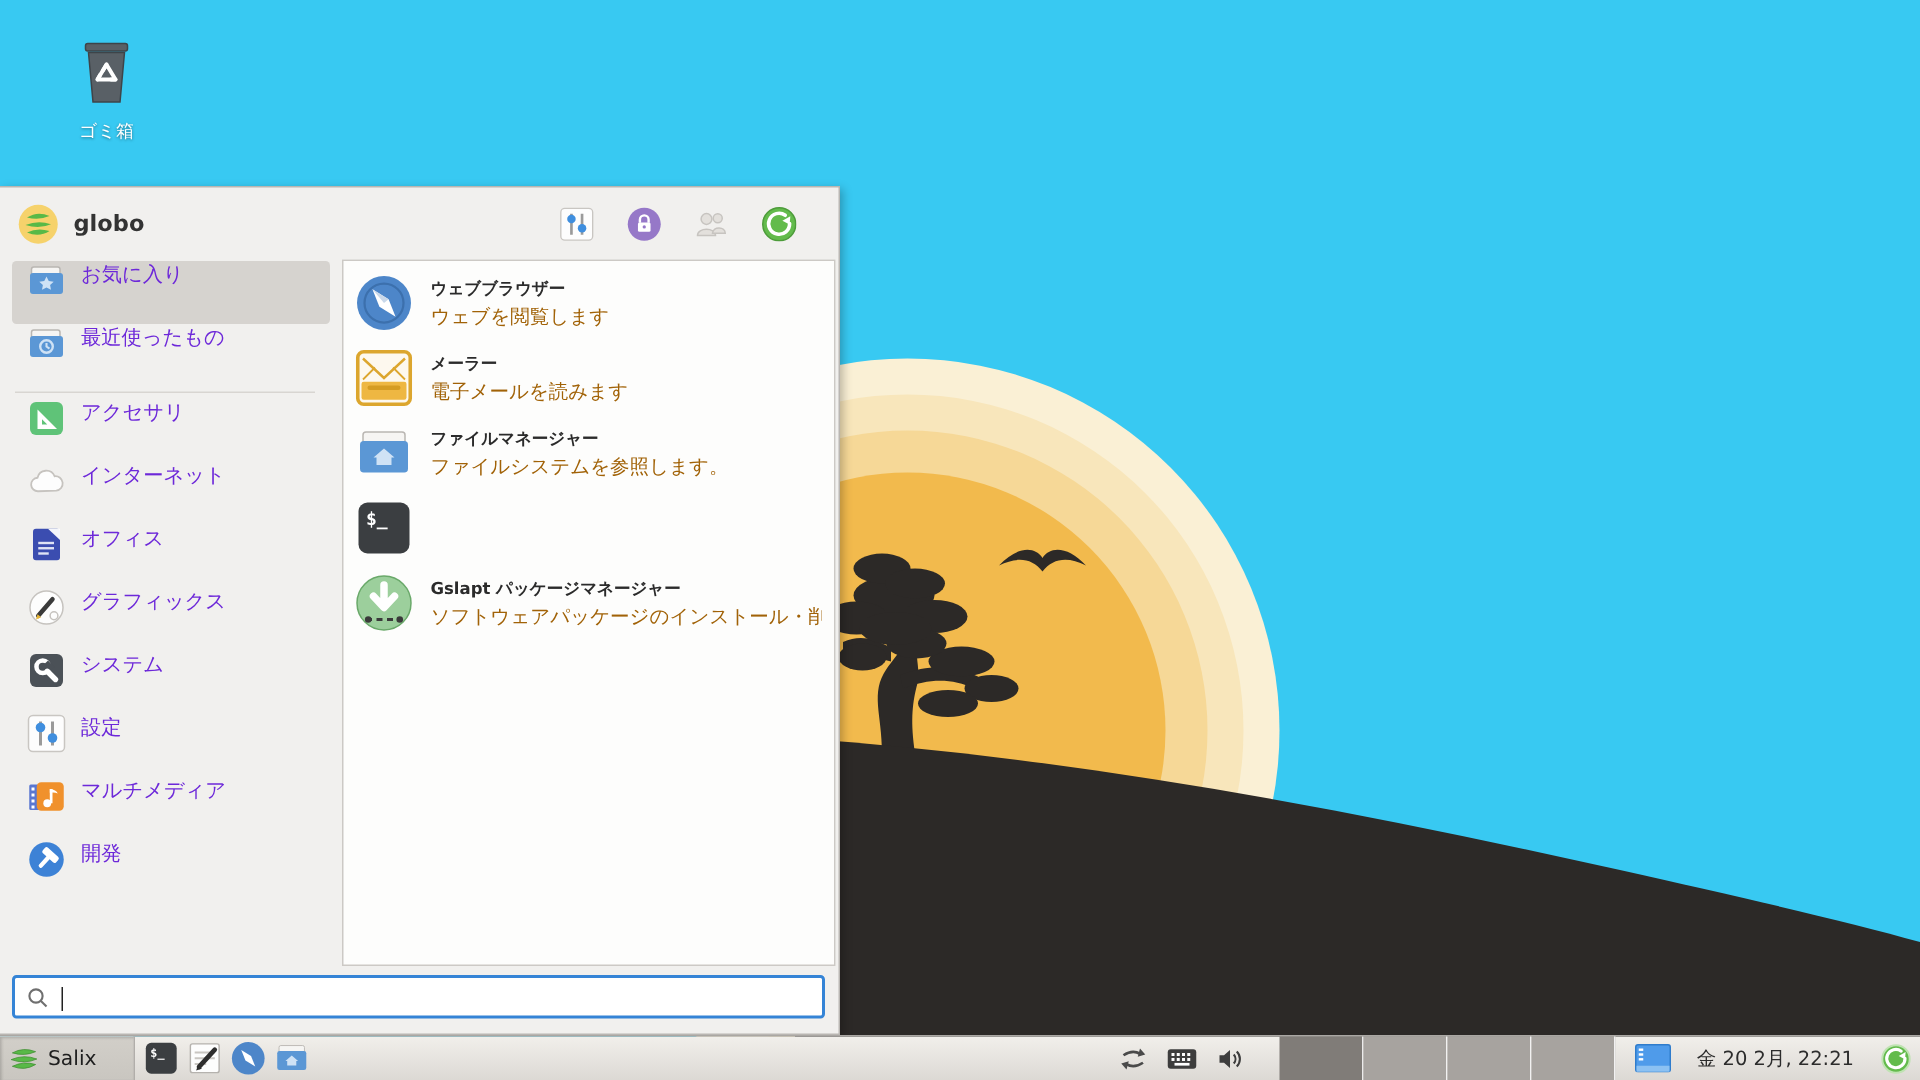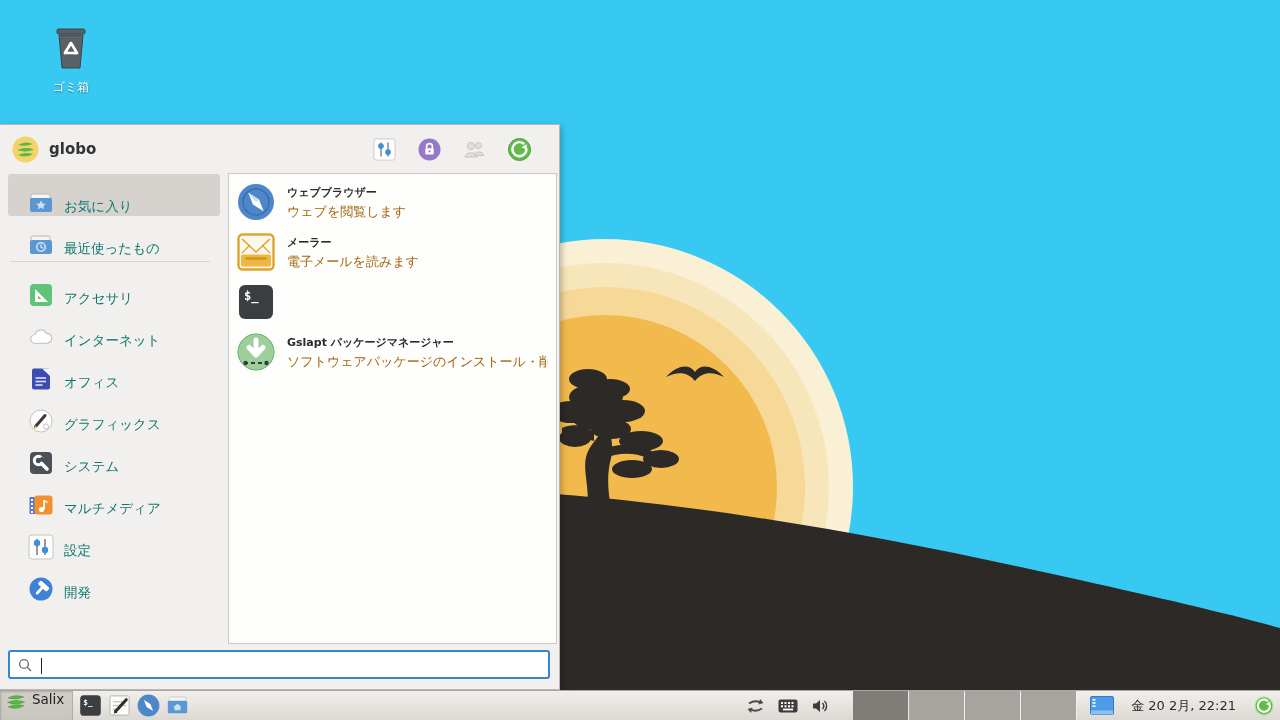--- a/index.html
+++ b/index.html
@@ -19,21 +19,21 @@
     background:#f1f0ee;border:1px solid #b9b6b2;border-left:none;box-sizing:border-box;
     box-shadow:2px 2px 6px rgba(0,0,0,.25);
   }
   .menu-header{height:48px;display:flex;align-items:center;padding:0 28px 0 12px;}
   .menu-title{margin-left:10px;font-size:15px;font-weight:bold;color:#333;}
   .menu-actions{margin-left:auto;display:flex;gap:21px;align-items:center;}
   .action-btn{width:24px;height:24px;border:none;background:transparent;padding:0;display:flex;align-items:center;justify-content:center;cursor:pointer;}
   .menu-body{position:absolute;left:0;top:48px;right:0;bottom:47px;}
   
   .sidebar{position:absolute;left:8px;top:1px;width:212px;}
-  .cat{height:42px;display:flex;align-items:flex-end;gap:10px;padding-left:20px;border-radius:3px;font-size:13.5px;color:#0f766e;box-sizing:border-box;}
+  .cat{height:42px;display:flex;align-items:flex-start;gap:10px;padding-left:10px;border-radius:3px;font-size:13.5px;color:#6d28d9;box-sizing:border-box;}
   .cat.selected{background:#d6d3cf;}
   .cat .cicon{width:26px;height:26px;flex:0 0 26px;}
   .cat-sep{height:1px;background:#d8d5d1;margin:3px 10px 4px 2px;}
   
   .app-panel{
     position:absolute;left:228px;top:0;width:329px;height:471px;box-sizing:border-box;
     background:#fdfdfc;border:1px solid #ccc9c5;padding:3px 4px;overflow:hidden;
   }
   .app-item{height:50px;display:flex;align-items:center;gap:12px;padding:0 4px;border-radius:3px;}
   .app-item .aicon{width:38px;height:38px;flex:0 0 38px;}
@@ -48,21 +48,21 @@
   }
   .search-input{border:none;outline:none;flex:1;font-size:13px;background:transparent;padding:0;}
   .caret{width:1px;height:16px;background:#222;position:absolute;left:31px;top:6px;}
   
   .taskbar{
     position:absolute;left:0;top:690px;width:1280px;height:30px;box-sizing:border-box;
     background:linear-gradient(#f1efeb,#dcd9d4);border-top:1px solid #aaa7a3;
     display:flex;align-items:center;
   }
   .salix-btn{
-    height:100%;display:flex;align-items:flex-start;gap:5px;padding:0 8px 0 5px;border:none;cursor:pointer;
+    height:100%;display:flex;align-items:center;gap:5px;padding:0 25px 0 5px;border:none;cursor:pointer;
     background:linear-gradient(#d2cfc9,#c9c6c0);box-shadow:inset 1px 1px 2px rgba(0,0,0,.18);border-right:1px solid #b1aeaa;
     font-size:13.5px;color:#1e1e1e;font-family:inherit;
   }
   .launcher{width:29px;height:100%;border:none;background:transparent;padding:0;display:flex;align-items:center;justify-content:center;cursor:pointer;}
   .tray{margin-left:auto;display:flex;align-items:center;gap:13px;padding-right:6px;}
   .pager{display:flex;height:30px;margin-left:10px;}
   .pager .ws{width:56px;height:30px;background:#a7a39f;border-right:1px solid rgba(255,255,255,.85);box-sizing:border-box;cursor:pointer;}
   .pager .ws.active{background:#807c78;}
   .clock{font-size:13px;color:#2c2c2c;white-space:nowrap;margin:0 4px;}
 </style>
@@ -231,48 +231,48 @@
           <rect x="2" y="2" width="22" height="22" rx="4" fill="#4b5157"></rect>
           <circle cx="10.5" cy="10.5" r="4.2" fill="none" stroke="#fff" stroke-width="3"></circle>
           <rect x="11" y="7.5" width="6" height="6" fill="#4b5157" transform="rotate(45 14 10.5)"></rect>
           <line x1="13.5" y1="13.5" x2="19" y2="19" stroke="#fff" stroke-width="3.6" stroke-linecap="round"></line>
         </svg>
         <span>システム</span>
       </div>
 
       <div class="cat">
         <svg class="cicon" viewBox="0 0 26 26">
+          <rect x="1" y="1" width="24" height="24" rx="3" fill="#fdfdfd" stroke="#c9c6c2"></rect>
+          <line x1="9" y1="5" x2="9" y2="21" stroke="#9a9a9a" stroke-width="2"></line>
+          <line x1="17" y1="5" x2="17" y2="21" stroke="#9a9a9a" stroke-width="2"></line>
+          <circle cx="9" cy="9" r="3.2" fill="#3f8ede"></circle>
+          <circle cx="17" cy="16" r="3.2" fill="#3f8ede"></circle>
+        </svg>
+        <span>設定</span>
+      </div>
+
+      <div class="cat">
+        <svg class="cicon" viewBox="0 0 26 26">
           <rect x="1.5" y="5" width="9" height="17" rx="1" fill="#5a77d1"></rect>
           <g fill="#fff">
             <rect x="3" y="7" width="2" height="2"></rect>
               <rect x="3" y="11" width="2" height="2"></rect>
             <rect x="3" y="15" width="2" height="2"></rect>
               <rect x="3" y="19" width="2" height="2"></rect>
           </g>
           <rect x="6.5" y="3.5" width="18" height="19" rx="3" fill="#f0912c"></rect>
           <circle cx="13.5" cy="17.5" r="2.6" fill="#fff"></circle>
           <rect x="15.2" y="8" width="1.8" height="9.5" fill="#fff"></rect>
           <path d="M15.2,8 Q19.5,8.5 20.5,11 Q18.5,10 15.2,10.5 Z" fill="#fff"></path>
         </svg>
         <span>マルチメディア</span>
       </div>
 
       <div class="cat">
         <svg class="cicon" viewBox="0 0 26 26">
-          <rect x="1" y="1" width="24" height="24" rx="3" fill="#fdfdfd" stroke="#c9c6c2"></rect>
-          <line x1="9" y1="5" x2="9" y2="21" stroke="#9a9a9a" stroke-width="2"></line>
-          <line x1="17" y1="5" x2="17" y2="21" stroke="#9a9a9a" stroke-width="2"></line>
-          <circle cx="9" cy="9" r="3.2" fill="#3f8ede"></circle>
-          <circle cx="17" cy="16" r="3.2" fill="#3f8ede"></circle>
-        </svg>
-        <span>設定</span>
-      </div>
-
-      <div class="cat">
-        <svg class="cicon" viewBox="0 0 26 26">
           <circle cx="13" cy="13" r="11.5" fill="#3d82d6"></circle>
           <g transform="rotate(42 13 13)" fill="#fff">
             <rect x="7" y="6.5" width="12" height="5" rx="1.5"></rect>
             <rect x="11.6" y="10" width="2.8" height="10" rx="1.2"></rect>
           </g>
         </svg>
         <span>開発</span>
       </div>
     </div>
 
@@ -300,20 +300,31 @@
           <path d="M5,20 L13,12 M33,20 L25,12" stroke="#dca62e" stroke-width="1.2"></path>
           <rect x="4" y="21.5" width="30" height="12" rx="1.5" fill="#eeb742"></rect>
           <rect x="8" y="24" width="22" height="3" rx="1.5" fill="#d59c22"></rect>
         </svg>
         <div class="app-text">
           <div class="app-title">メーラー</div>
           <div class="app-desc">電子メールを読みます</div>
         </div>
       </div>
 
+      <div class="app-item">
+        <svg class="aicon" viewBox="0 0 38 38">
+          <rect x="5" y="5" width="28" height="12" rx="2" fill="#f6f5f3" stroke="#b9b6b2"></rect>
+          <rect x="3" y="11" width="32" height="21" rx="2.5" fill="#5b97d5"></rect>
+          <path d="M19,16 L26,22 L24,22 L24,27 L14,27 L14,22 L12,22 Z" fill="#cfe2f5"></path>
+        </svg>
+        <div class="app-text">
+          <div class="app-title">ファイルマネージャー</div>
+          <div class="app-desc">ファイルシステムを参照します。</div>
+        </div>
+      </div>
 
       <div class="app-item">
         <svg class="aicon" viewBox="0 0 38 38">
           <rect x="2" y="2" width="34" height="34" rx="6" fill="#3b3e41"></rect>
           <text x="7" y="17" font-size="12" font-weight="bold" fill="#fff" font-family="DejaVu Sans Mono, monospace">$_</text>
         </svg>
       </div>
 
       <div class="app-item">
         <svg class="aicon" viewBox="0 0 38 38">

